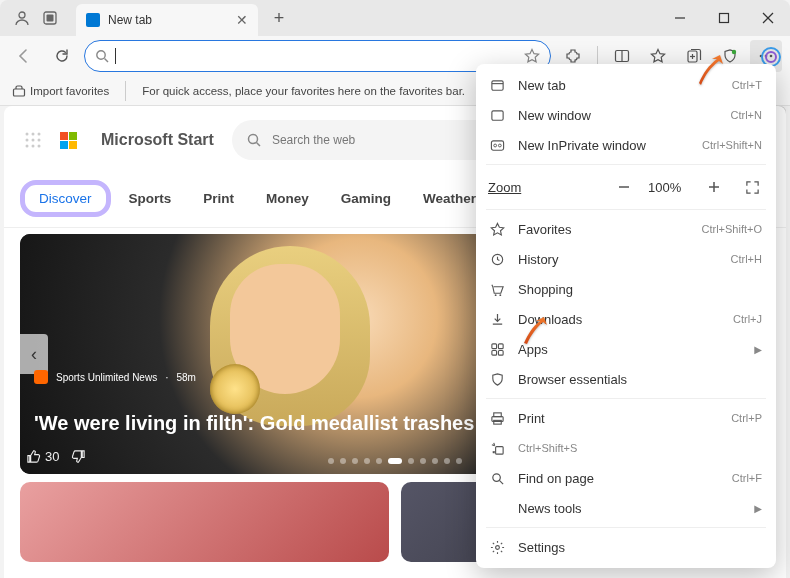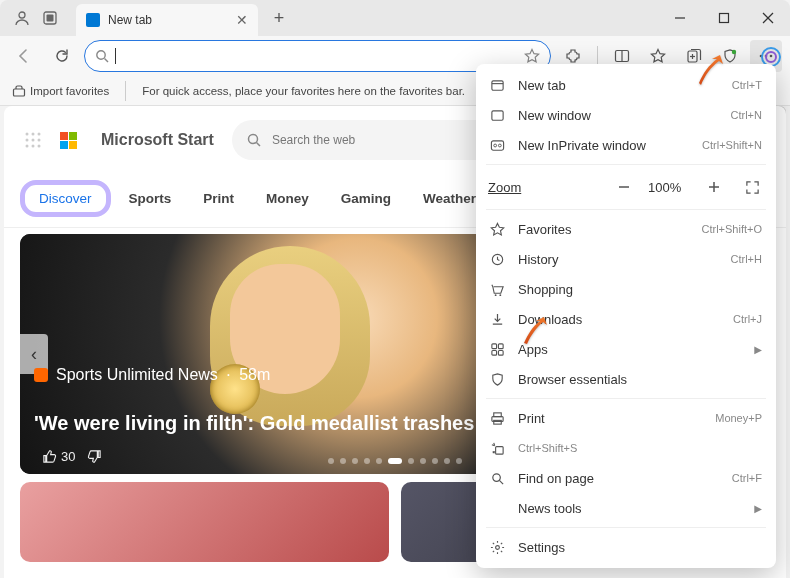--- a/index.html
+++ b/index.html
@@ -53,24 +53,24 @@
 .navtab { padding: 6px 14px; color: #444; border-radius: 16px; cursor:pointer;font-weight:bold;}
 .navtab.active { border: 5px solid #c4b5fd; color: #1a73e8; font-weight: 500; }
 
 
 .hero { position: relative; margin: 6px 16px 8px; height: 240px; border-radius: 10px; overflow: hidden; background: linear-gradient(180deg,#1a1a1a 0%, #000 100%);}
 .hero-img { position:absolute; inset:0; background: radial-gradient(circle at 45% 35%, #f8d9b5 0%, #e8b77e 18%, #2b2b2b 45%, #0a0a0a 100%);}
 .medal { position:absolute; left:190px; top:130px; width:50px; height:50px; border-radius:50%; background: radial-gradient(circle,#ffe28a,#d4a83a); box-shadow: inset 0 0 6px #8a6b1a;}
 .face { position:absolute; left:210px; top:30px; width:110px; height:130px; border-radius: 55px 55px 60px 60px; background:#f3c89a;}
 .hair { position:absolute; left:190px; top:12px; width:160px; height:180px; border-radius: 80px 80px 70px 70px; background: linear-gradient(#e9cf7f,#c9a95a); z-index:0;}
 .carousel-arrow { position:absolute; top:50%; transform:translateY(-50%); width:28px; height:40px; background: rgba(200,200,200,.85); display:flex; align-items:center; justify-content:center; color:#333; font-size:18px; cursor:pointer; border-radius: 0 4px 4px 0;}
-.hero-meta { position:absolute; left:14px; bottom: 90px; display:flex; align-items:center; gap:8px; color:#fff; font-size:16px;}
+.hero-meta { position:absolute; left:14px; bottom: 90px; display:flex; align-items:center; gap:8px; color:#fff; font-size:10px;}
 .src-dot { width:14px; height:14px; background:#f60; border-radius:3px;}
 .hero-title { position:absolute; left:14px; right: 14px; bottom: 38px; color:#fff; font-size: 20px; font-weight: 700; line-height:1.25;}
-.hero-footer { position:absolute; left:22px; bottom:10px; display:flex; align-items:center; gap:12px; color:#eee; font-size:13px;}
+.hero-footer { position:absolute; left:6px; bottom:10px; display:flex; align-items:center; gap:12px; color:#eee; font-size:13px;}
 .thumb { display:flex; align-items:center; gap:4px;}
 .dots { position:absolute; left:50%; transform: translateX(-50%); bottom: 10px; display:flex; gap:6px;}
 .dots span { width:6px; height:6px; border-radius:50%; background: rgba(255,255,255,.4);}
 .dots span.on { width:14px; border-radius:3px; background:#fff;}
 
 
 .cards { display:flex; gap:12px; padding: 0 16px;}
 .card { flex:1; height:80px; border-radius:10px; overflow:hidden;}
 .card.a { background: linear-gradient(135deg,#e9a0a0,#b94b4b);}
 .card.b { background: linear-gradient(135deg,#555566,#2b2b33);}
@@ -442,21 +442,21 @@
   <div class="menu-sep"></div>
   <div class="mi">
       <span class="mi-icon">
         <svg width="15" height="15" viewBox="0 0 16 16">
           <rect x="4" y="2" width="8" height="4" fill="none" stroke="#555" stroke-width="1.2"></rect>
           <rect x="2" y="6" width="12" height="5" rx="1" fill="none" stroke="#555" stroke-width="1.2"></rect>
           <rect x="4" y="10" width="8" height="4" fill="none" stroke="#555" stroke-width="1.2"></rect>
         </svg>
       </span>
       <span class="mi-label">Print</span>
-      <span class="mi-short">Money+P</span>
+      <span class="mi-short">Ctrl+P</span>
     </div>
   <div class="mi">
       <span class="mi-icon">
         <svg width="15" height="15" viewBox="0 0 16 16">
           <path d="M4 2l1 3M2 4l3 1M5 13 3 11m0 2 2-2" stroke="#555" stroke-width="1.2"></path>
           <rect x="6" y="6" width="8" height="8" rx="1" fill="none" stroke="#555" stroke-width="1.2"></rect>
         </svg>
       </span>
       <span class="mi-short">Ctrl+Shift+S</span>
     </div>

